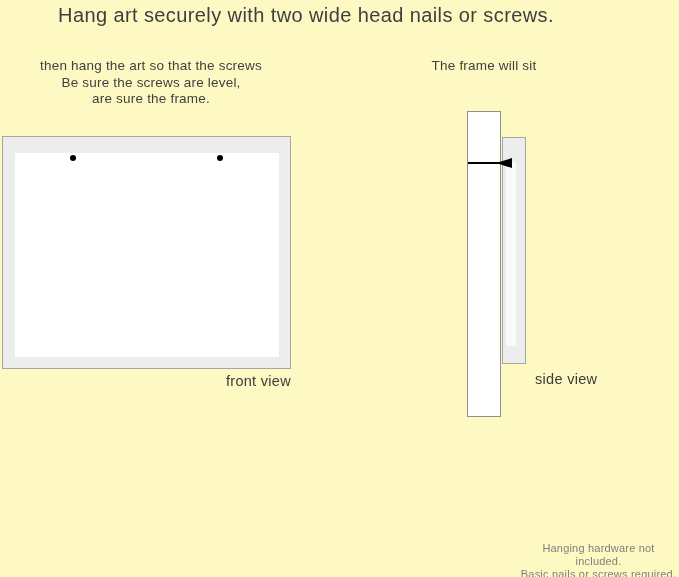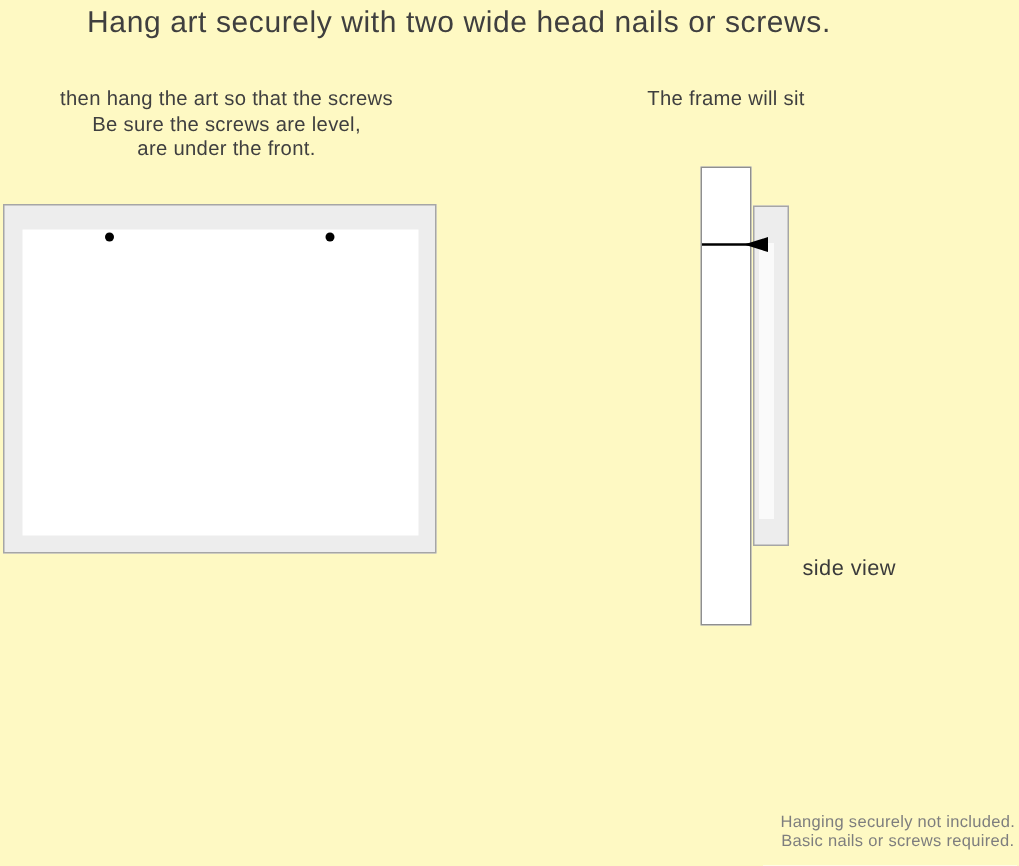--- a/index.html
+++ b/index.html
@@ -118,41 +118,42 @@
 </head>
 <body>
 
 <div class="page">
 
   <div class="page-title">Hang art securely with two wide head nails or screws.</div>
 
   <div class="instruction instruction-front">
     <div>then hang the art so that the screws</div>
     <div>Be sure the screws are level,</div>
-    <div>are under the front.</div>
+    <div>are sure the frame.</div>
   </div>
 
   <div class="instruction instruction-side">
     <div>The frame will sit</div>
   </div>
 
   <div class="frame-front">
     <div class="art-area"></div>
     <div class="nail-dot nail-dot-left"></div>
     <div class="nail-dot nail-dot-right"></div>
   </div>
+  <div class="view-label front-view-label">front view</div>
 
   <div class="wall-side"></div>
   <div class="frame-side">
     <div class="frame-side-inner"></div>
   </div>
   <svg class="side-nail" width="56" height="24" viewBox="0 0 56 24" xmlns="http://www.w3.org/2000/svg">
     <line x1="8" y1="12" x2="44" y2="12" stroke="#000000" stroke-width="1.8"></line>
     <polygon points="36,12 52,7 52,17" fill="#000000"></polygon>
   </svg>
   <div class="view-label side-view-label">side view</div>
 
   <div class="footnote">
-    <div>Hanging securely not included.</div>
+    <div>Hanging hardware not included.</div>
     <div>Basic nails or screws required.</div>
   </div>
 
 </div>
 
 </body></html>

